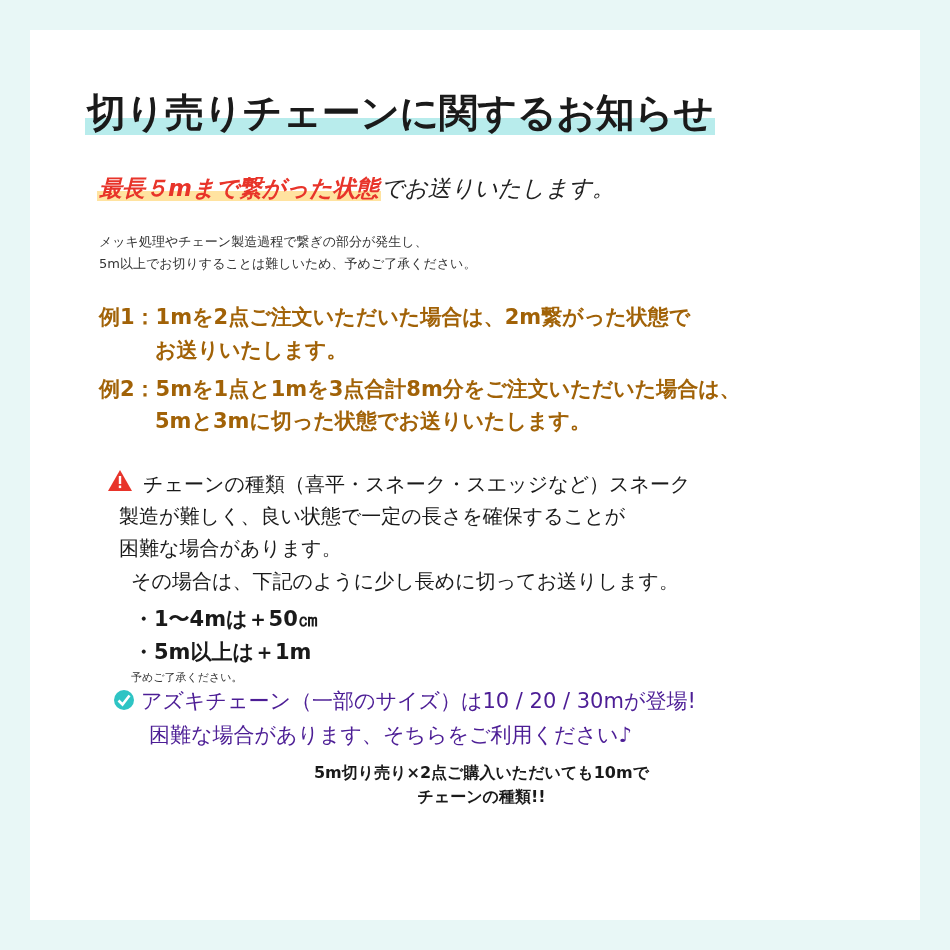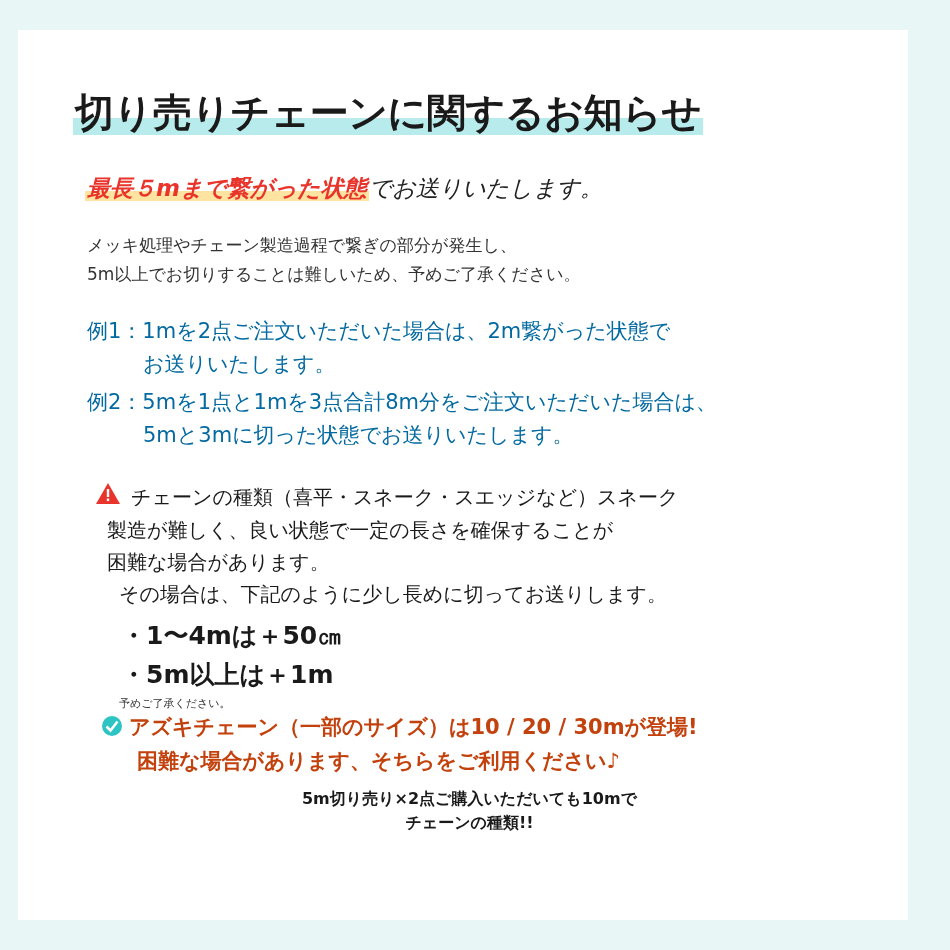--- a/index.html
+++ b/index.html
@@ -8,21 +8,21 @@
   }
   body {
     width: 950px;
     height: 950px;
     background: #e8f7f6;
     font-family: "DejaVu Sans", "Liberation Sans", sans-serif;
     overflow: hidden;
   }
   .card {
     position: absolute;
-    left: 18px;
+    left: 30px;
     top: 30px;
     width: 890px;
     height: 890px;
     background: #ffffff;
     box-sizing: border-box;
     padding: 60px 42px 30px 55px;
   }
   .title {
     font-size: 39px;
     font-weight: bold;
@@ -44,30 +44,30 @@
     padding-left: 12px;
     font-style: italic;
   }
   .lead .hl {
     font-weight: bold;
     color: #e8342a;
     background: linear-gradient(to top, #ffe3a0 0%, #ffe3a0 40%, transparent 40%, transparent 100%);
     padding: 0 2px;
   }
   .note {
-    font-size: 17px;
+    font-size: 13px;
     color: #333;
     line-height: 1.7;
     margin: 0 0 26px 0;
     padding-left: 14px;
   }
   .ex {
     font-size: 21px;
-    font-weight: normal;
-    color: #0369a1;
+    font-weight: bold;
+    color: #a16207;
     line-height: 1.55;
     padding-left: 14px;
     margin-bottom: 6px;
   }
   .ex .ind {
     display: block;
     padding-left: 56px;
   }
   .ex-block {
     margin-bottom: 30px;
@@ -93,37 +93,37 @@
   }
   .warn .rest {
     display: block;
     padding-left: 6px;
   }
   .warn .indent2 {
     display: block;
     padding-left: 18px;
   }
   .bullets {
-    font-size: 25px;
+    font-size: 21px;
     font-weight: bold;
     color: #1a1a1a;
     line-height: 1.55;
     padding-left: 48px;
     margin-top: 4px;
   }
   .after-note {
     font-size: 11px;
     color: #333;
     padding-left: 46px;
     margin-top: 2px;
   }
   .promo {
     font-size: 21px;
-    font-weight: bold;
-    color: #c2410c;
+    font-weight: normal;
+    color: #4c1d95;
     line-height: 1.6;
     padding-left: 28px;
     position: relative;
   }
   .check-icon {
     position: absolute;
     left: 28px;
     top: 4px;
     width: 22px;
     height: 22px;

